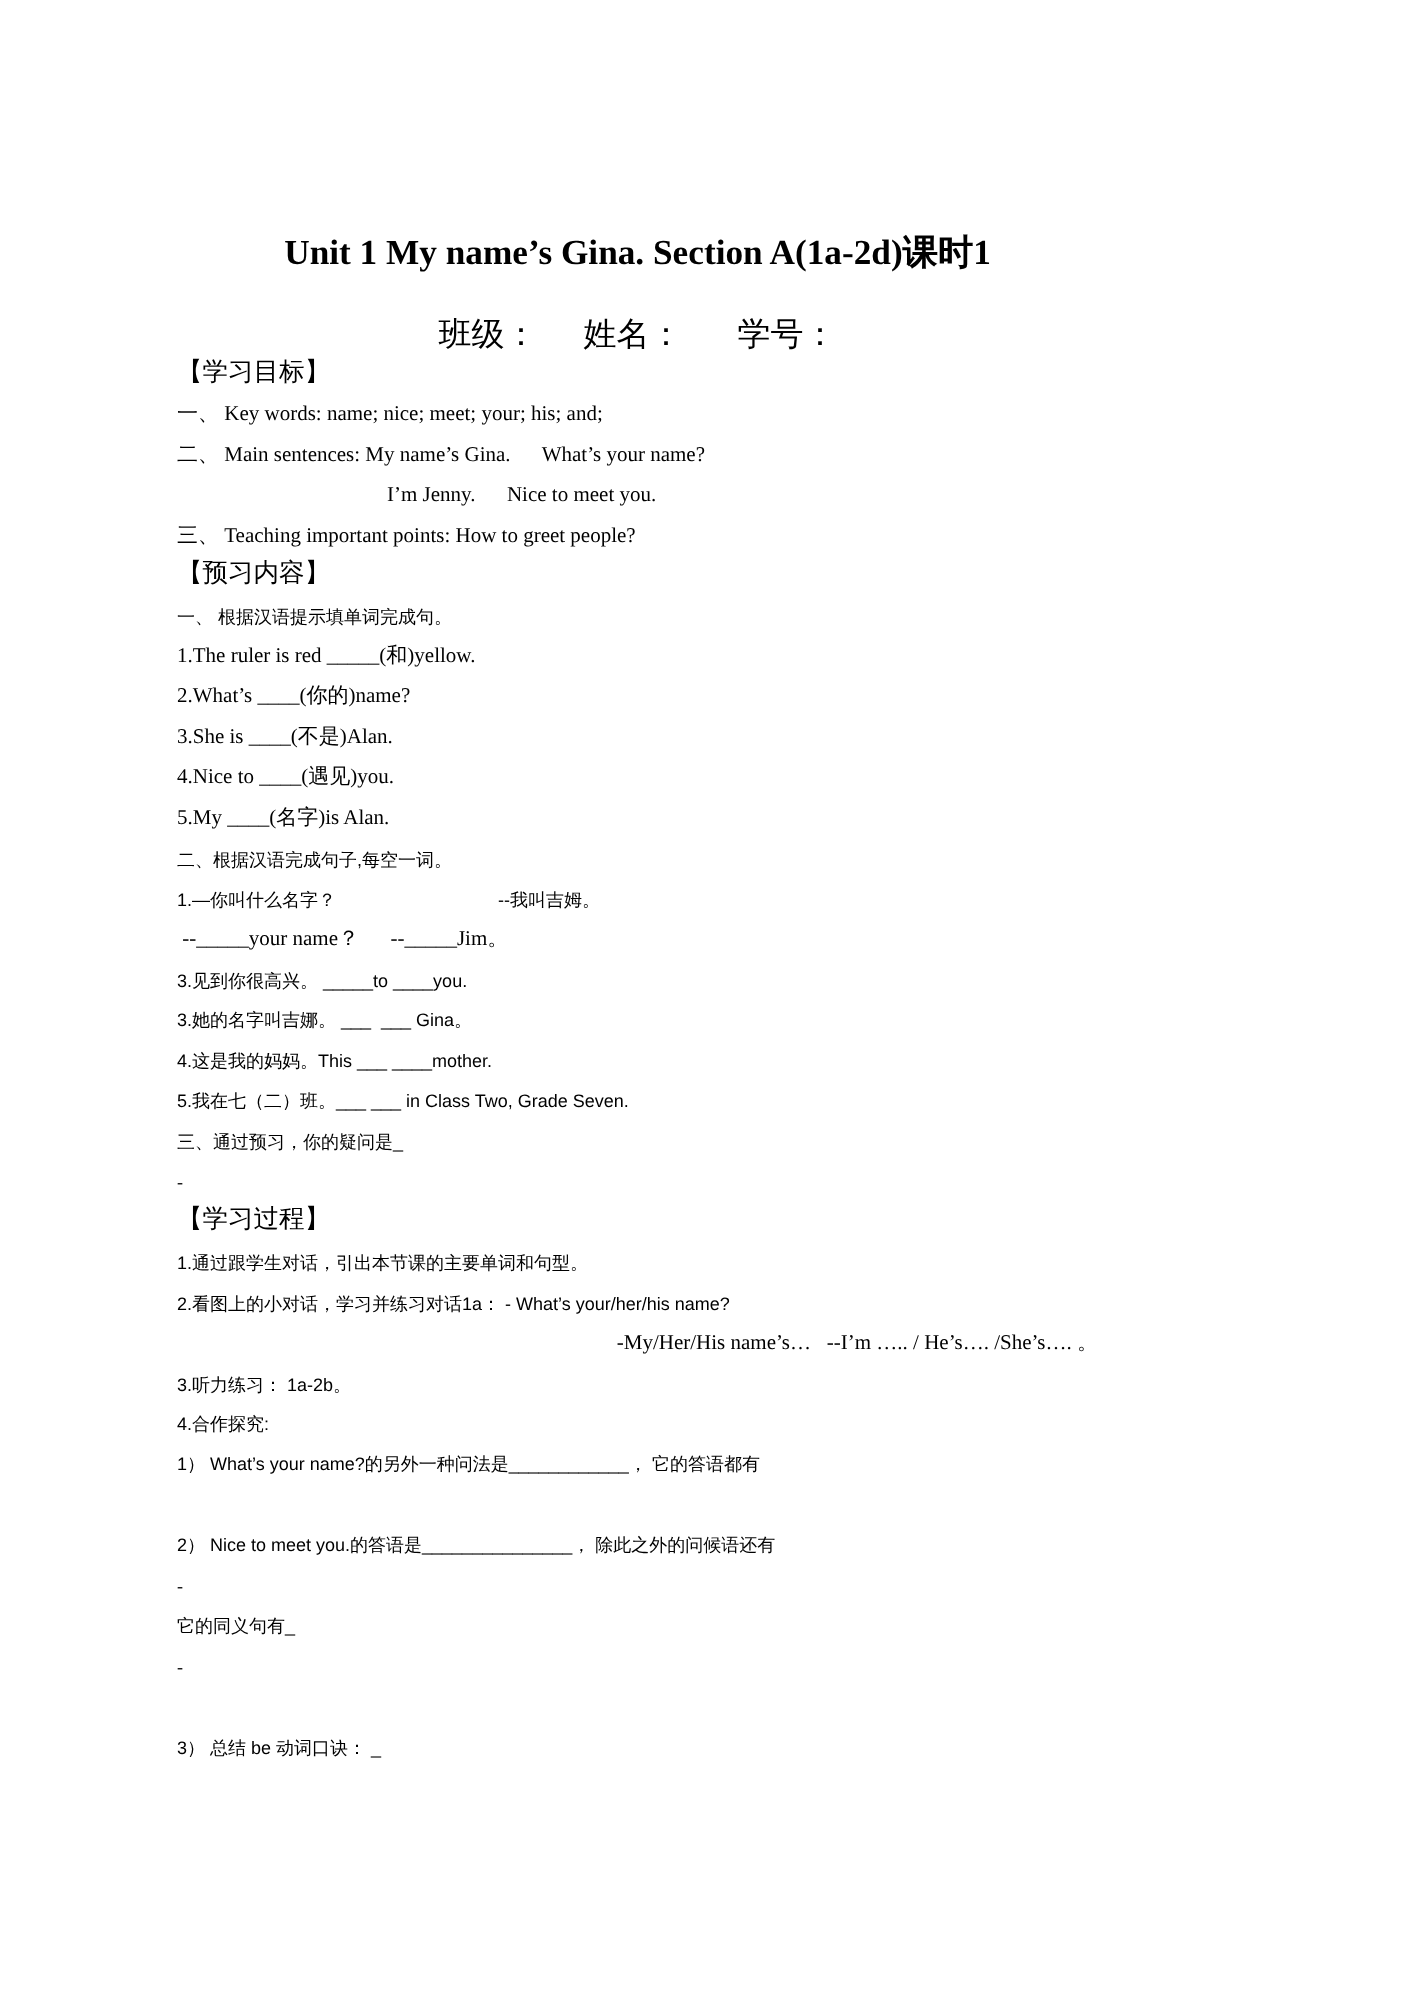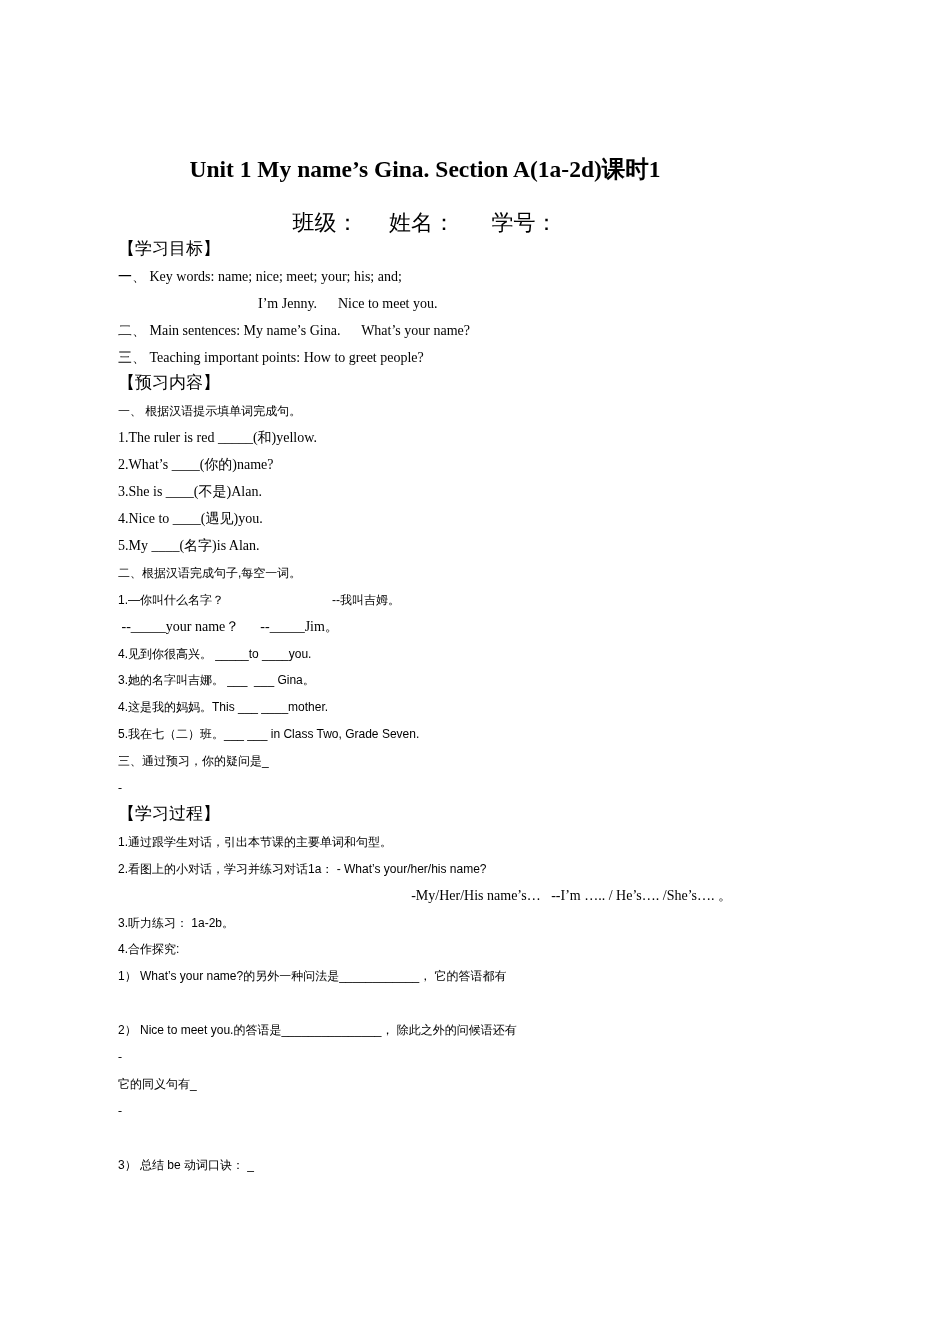--- a/index.html
+++ b/index.html
@@ -51,36 +51,36 @@
 
 <div class="page">
   <div class="content">
 
     <p class="line title">Unit 1 My name’s Gina. Section A(1a-2d)课时1</p>
 
     <p class="line meta s">班级：     姓名：      学号：</p>
 
     <p class="line h">【学习目标】</p>
     <p class="line">一、 Key words: name; nice; meet; your; his; and;</p>
+    <p class="line">二、 Main sentences: My name’s Gina.      What’s your name?</p>
     <p class="line in140">I’m Jenny.      Nice to meet you.</p>
-    <p class="line">二、 Main sentences: My name’s Gina.      What’s your name?</p>
     <p class="line">三、 Teaching important points: How to greet people?</p>
 
     <p class="line h">【预习内容】</p>
     <p class="line s">一、 根据汉语提示填单词完成句。</p>
     <p class="line">1.The ruler is red _____(和)yellow.</p>
     <p class="line">2.What’s ____(你的)name?</p>
     <p class="line">3.She is ____(不是)Alan.</p>
     <p class="line">4.Nice to ____(遇见)you.</p>
     <p class="line">5.My ____(名字)is Alan.</p>
 
     <p class="line s">二、根据汉语完成句子,每空一词。</p>
     <p class="line s">1.—你叫什么名字？　　　　　　　　　--我叫吉姆。</p>
     <p class="line"> --_____your name？      --_____Jim。</p>
-    <p class="line s">4.见到你很高兴。 _____to ____you.</p>
+    <p class="line s">3.见到你很高兴。 _____to ____you.</p>
     <p class="line s">3.她的名字叫吉娜。 ___  ___ Gina。</p>
     <p class="line s">4.这是我的妈妈。This ___ ____mother.</p>
     <p class="line s">5.我在七（二）班。___ ___ in Class Two, Grade Seven.</p>
 
     <p class="line s">三、通过预习，你的疑问是_</p>
     <p class="line dash">-</p>
 
     <p class="line h">【学习过程】</p>
     <p class="line s">1.通过跟学生对话，引出本节课的主要单词和句型。</p>
     <p class="line s">2.看图上的小对话，学习并练习对话1a： - What’s your/her/his name?</p>

